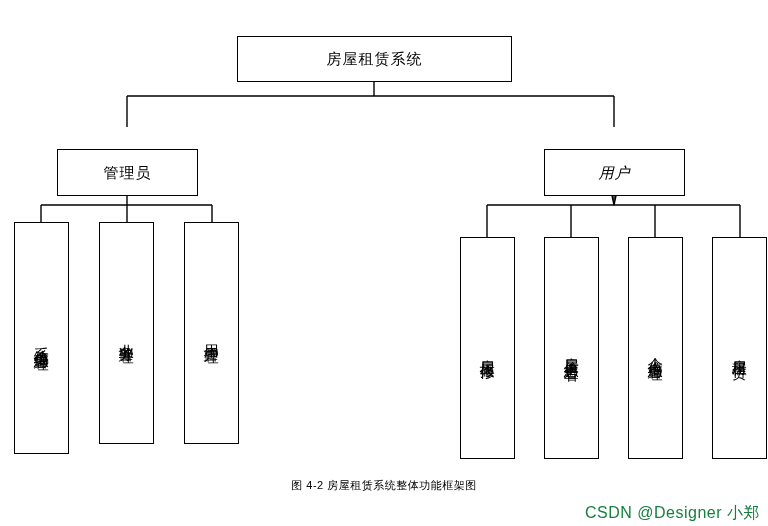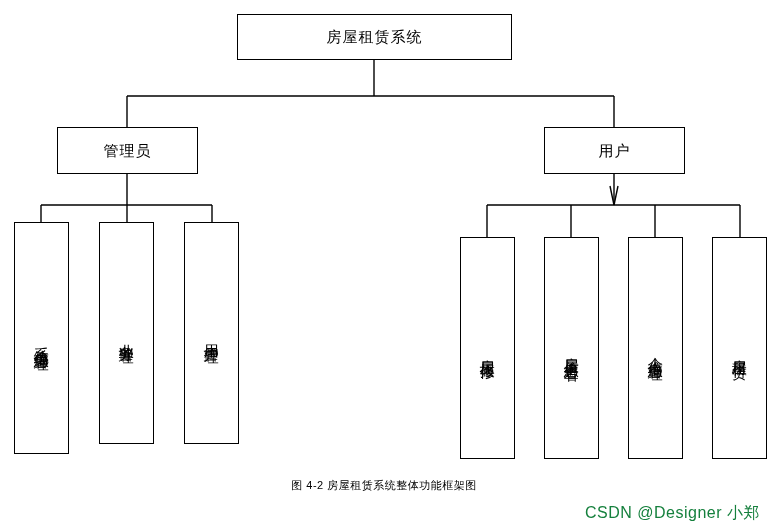--- a/index.html
+++ b/index.html
@@ -29,20 +29,21 @@
     box-sizing: border-box;
     display: flex;
     align-items: center;
     justify-content: center;
     font-size: 15px;
     line-height: 1.15;
     letter-spacing: 1px;
   }
   .node.horizontal {
     font-size: 15px;
+    margin-top: 22px;
   }
   .node.vertical {
     writing-mode: vertical-rl;
     text-orientation: upright;
     letter-spacing: 2px;
     font-size: 15px;
     padding-top: 6px;
   }
   .node-label {
     display: block;
@@ -104,21 +105,21 @@
   </svg>
 
   <div class="node horizontal" style="left:237px; top:14px; width:275px; height:46px;">
     <span class="node-label">房屋租赁系统</span>
   </div>
 
   <div class="node horizontal" style="left:57px; top:127px; width:141px; height:47px;">
     <span class="node-label">管理员</span>
   </div>
 
-  <div class="node horizontal" style="left:544px; top:127px; width:141px; height:47px;">
+  <div class="node horizontal" style="left:544px; top:127px; width:141px; height:47px;font-style:italic;">
     <span class="node-label">用户</span>
   </div>
 
   <div class="node vertical" style="left:14px; top:222px; width:55px; height:232px;">
     <span class="node-label">系统信息管理</span>
   </div>
 
   <div class="node vertical" style="left:99px; top:222px; width:55px; height:222px;">
     <span class="node-label">业务管理</span>
   </div>

